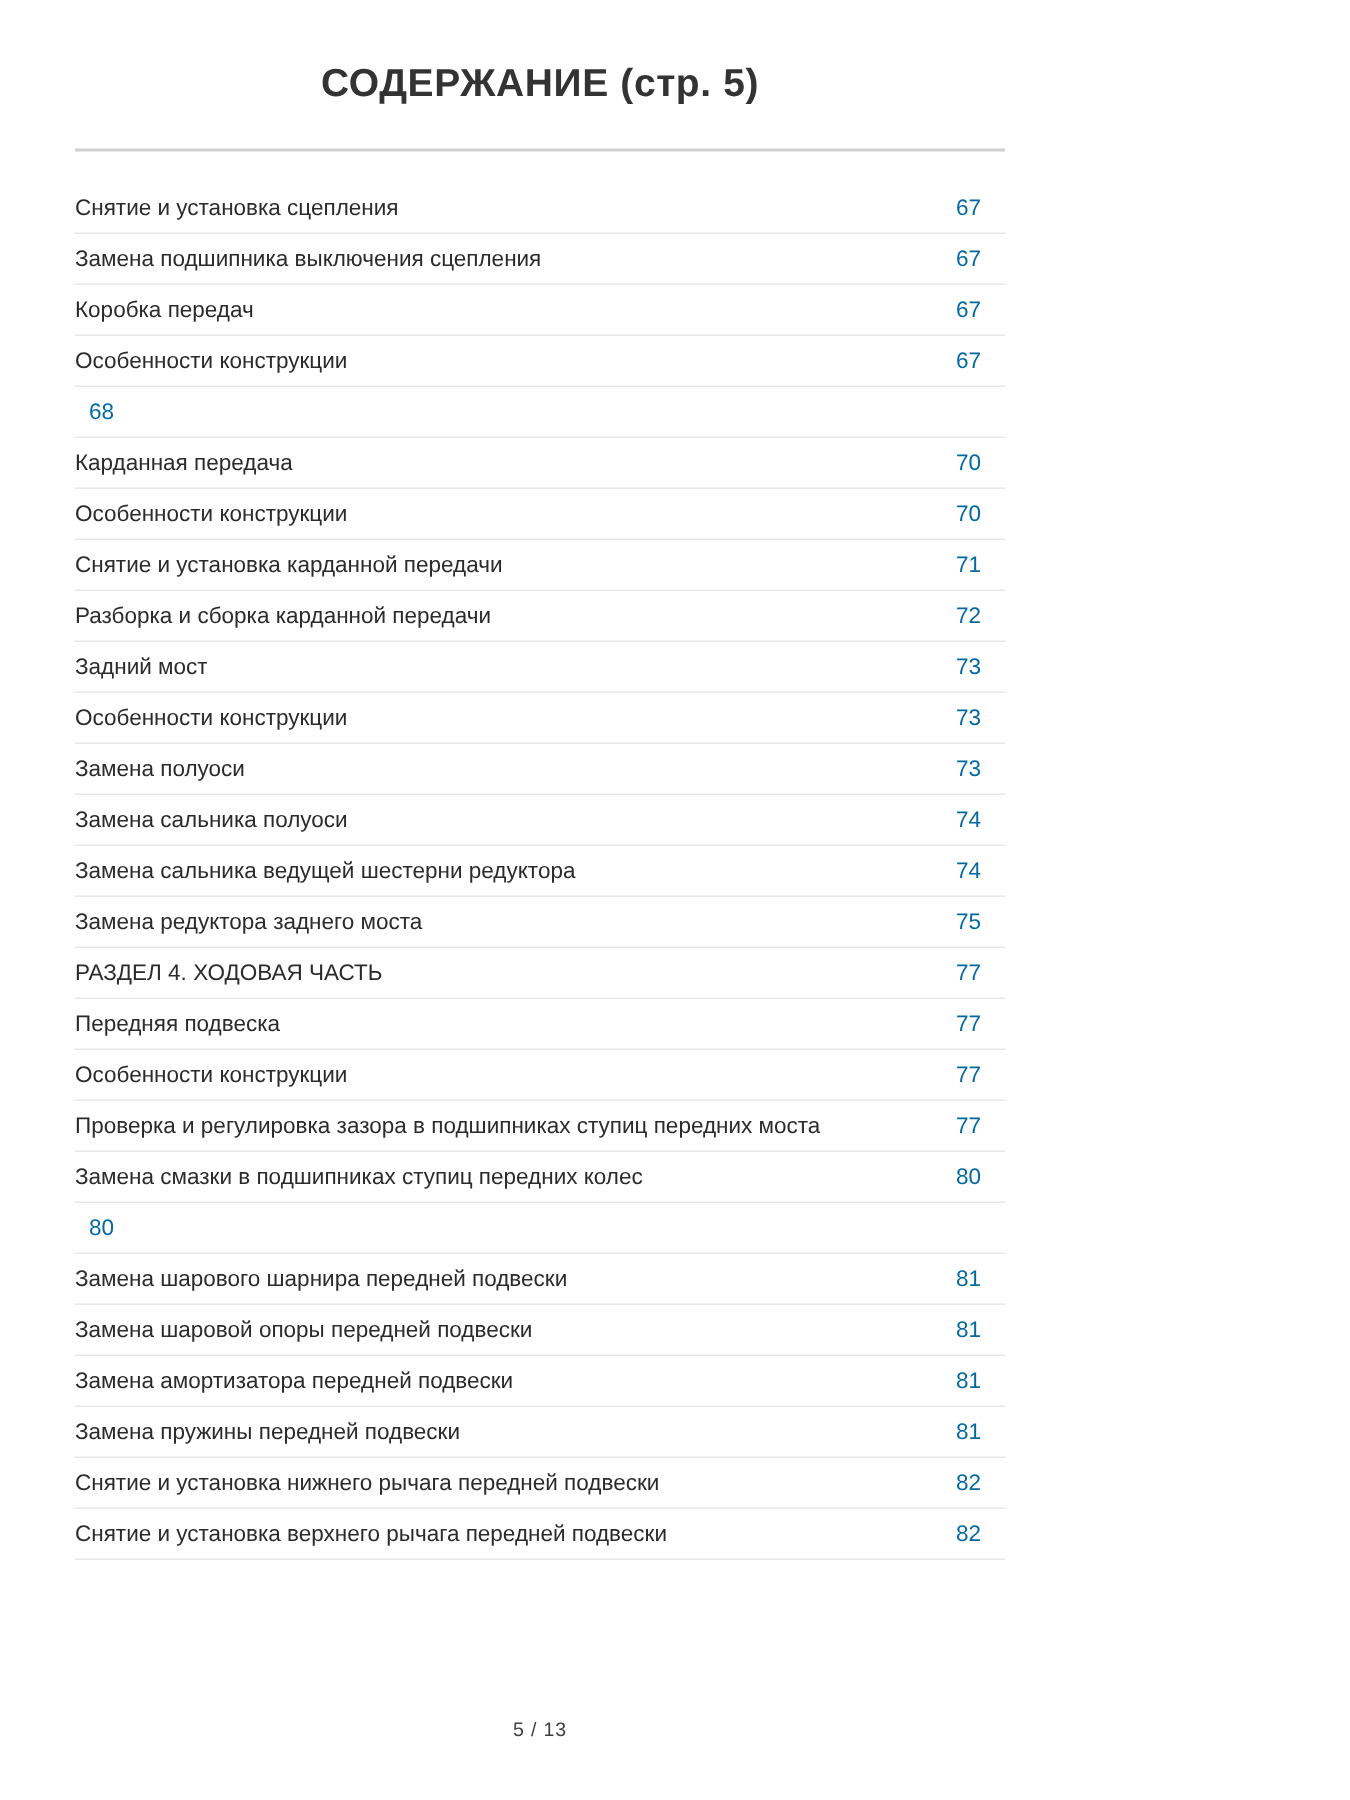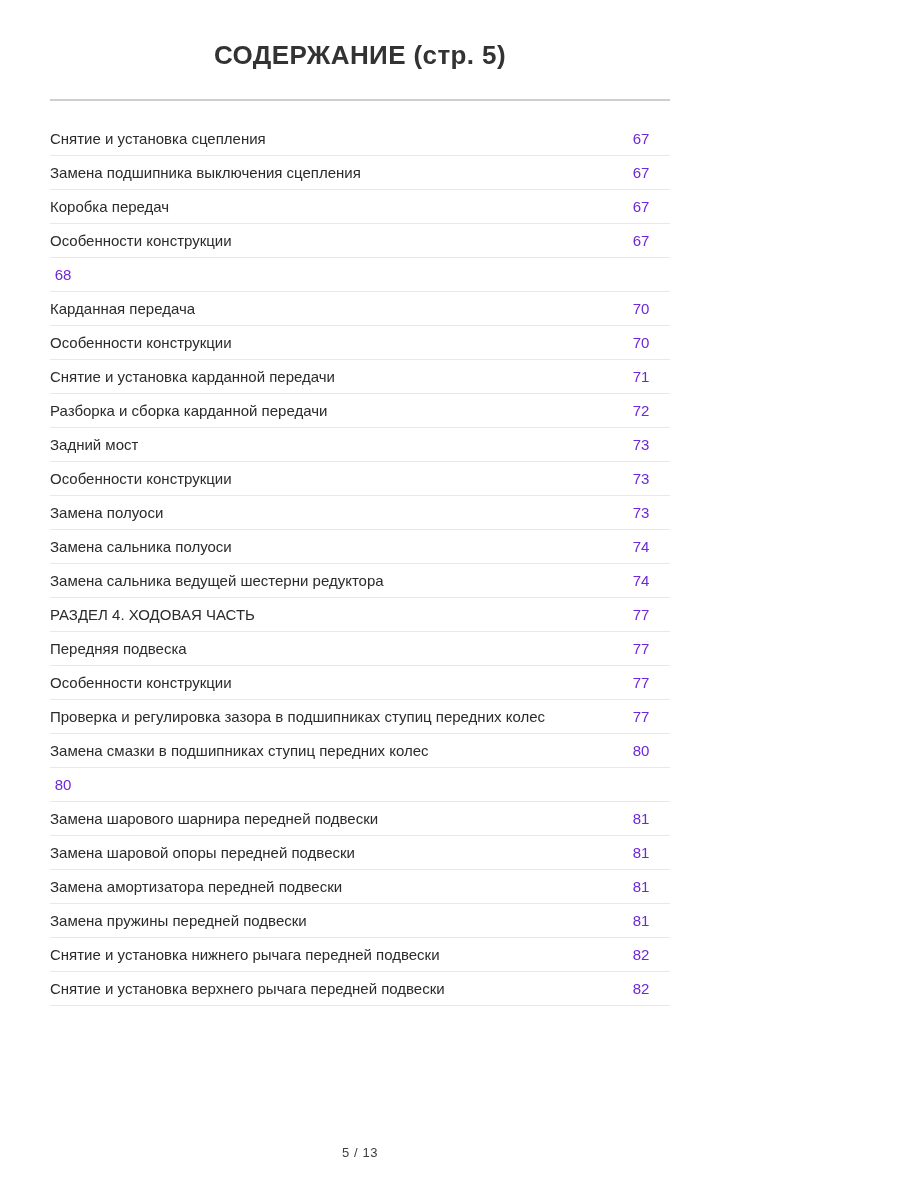--- a/index.html
+++ b/index.html
@@ -58,25 +58,25 @@
   .entry-title {
     font-size: 15px;
     color: #2b2b2b;
     line-height: 20px;
     white-space: nowrap;
     overflow: hidden;
     text-overflow: ellipsis;
   }
   .entry-page {
     font-size: 15px;
-    color: #6d28d9;
+    color: #0369a1;
     line-height: 20px;
     flex: 0 0 auto;
     min-width: 26px;
-    text-align: center;
+    text-align: right;
     padding-right: 16px;
   }
   .footer {
     position: absolute;
     left: 0;
     right: 0;
     bottom: 40px;
     text-align: center;
     font-size: 13px;
     color: #404040;
@@ -142,33 +142,37 @@
       </li>
       <li class="toc-row">
         <span class="entry-title">Замена сальника полуоси</span>
         <span class="entry-page">74</span>
       </li>
       <li class="toc-row">
         <span class="entry-title">Замена сальника ведущей шестерни редуктора</span>
         <span class="entry-page">74</span>
       </li>
       <li class="toc-row">
+        <span class="entry-title">Замена редуктора заднего моста</span>
+        <span class="entry-page">75</span>
+      </li>
+      <li class="toc-row">
         <span class="entry-title">РАЗДЕЛ 4. ХОДОВАЯ ЧАСТЬ</span>
         <span class="entry-page">77</span>
       </li>
       <li class="toc-row">
         <span class="entry-title">Передняя подвеска</span>
         <span class="entry-page">77</span>
       </li>
       <li class="toc-row">
         <span class="entry-title">Особенности конструкции</span>
         <span class="entry-page">77</span>
       </li>
       <li class="toc-row">
-        <span class="entry-title">Проверка и регулировка зазора в подшипниках ступиц передних колес</span>
+        <span class="entry-title">Проверка и регулировка зазора в подшипниках ступиц передних моста</span>
         <span class="entry-page">77</span>
       </li>
       <li class="toc-row">
         <span class="entry-title">Замена смазки в подшипниках ступиц передних колес</span>
         <span class="entry-page">80</span>
       </li>
       <li class="toc-row">
         <span class="entry-page">80</span>
       </li>
       <li class="toc-row">

